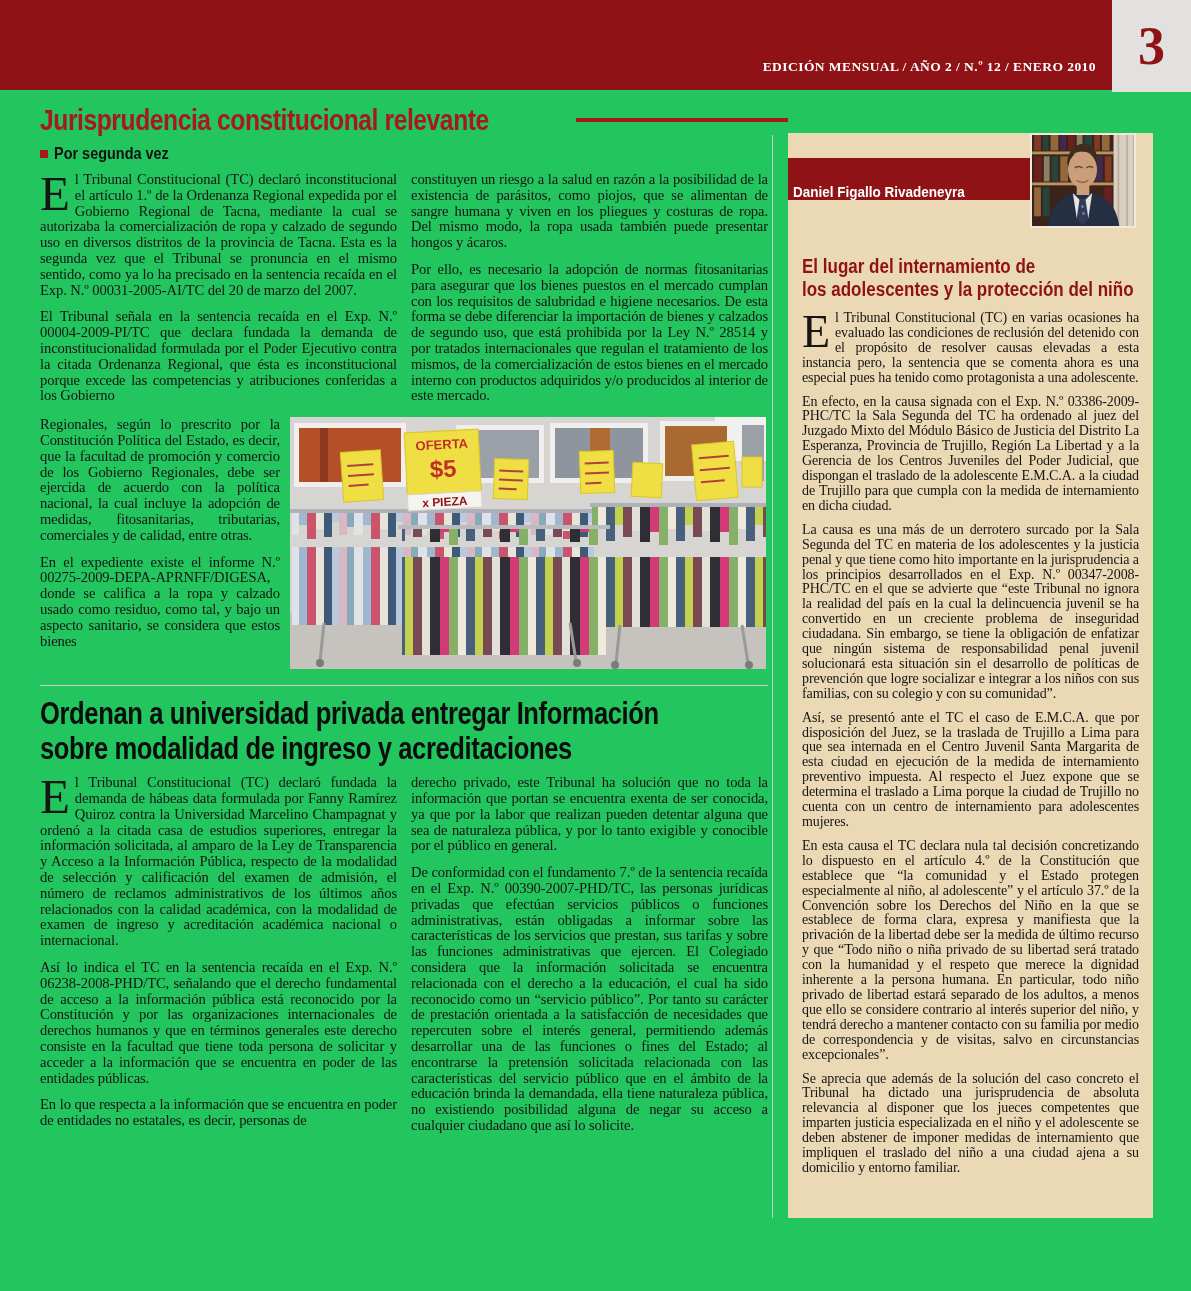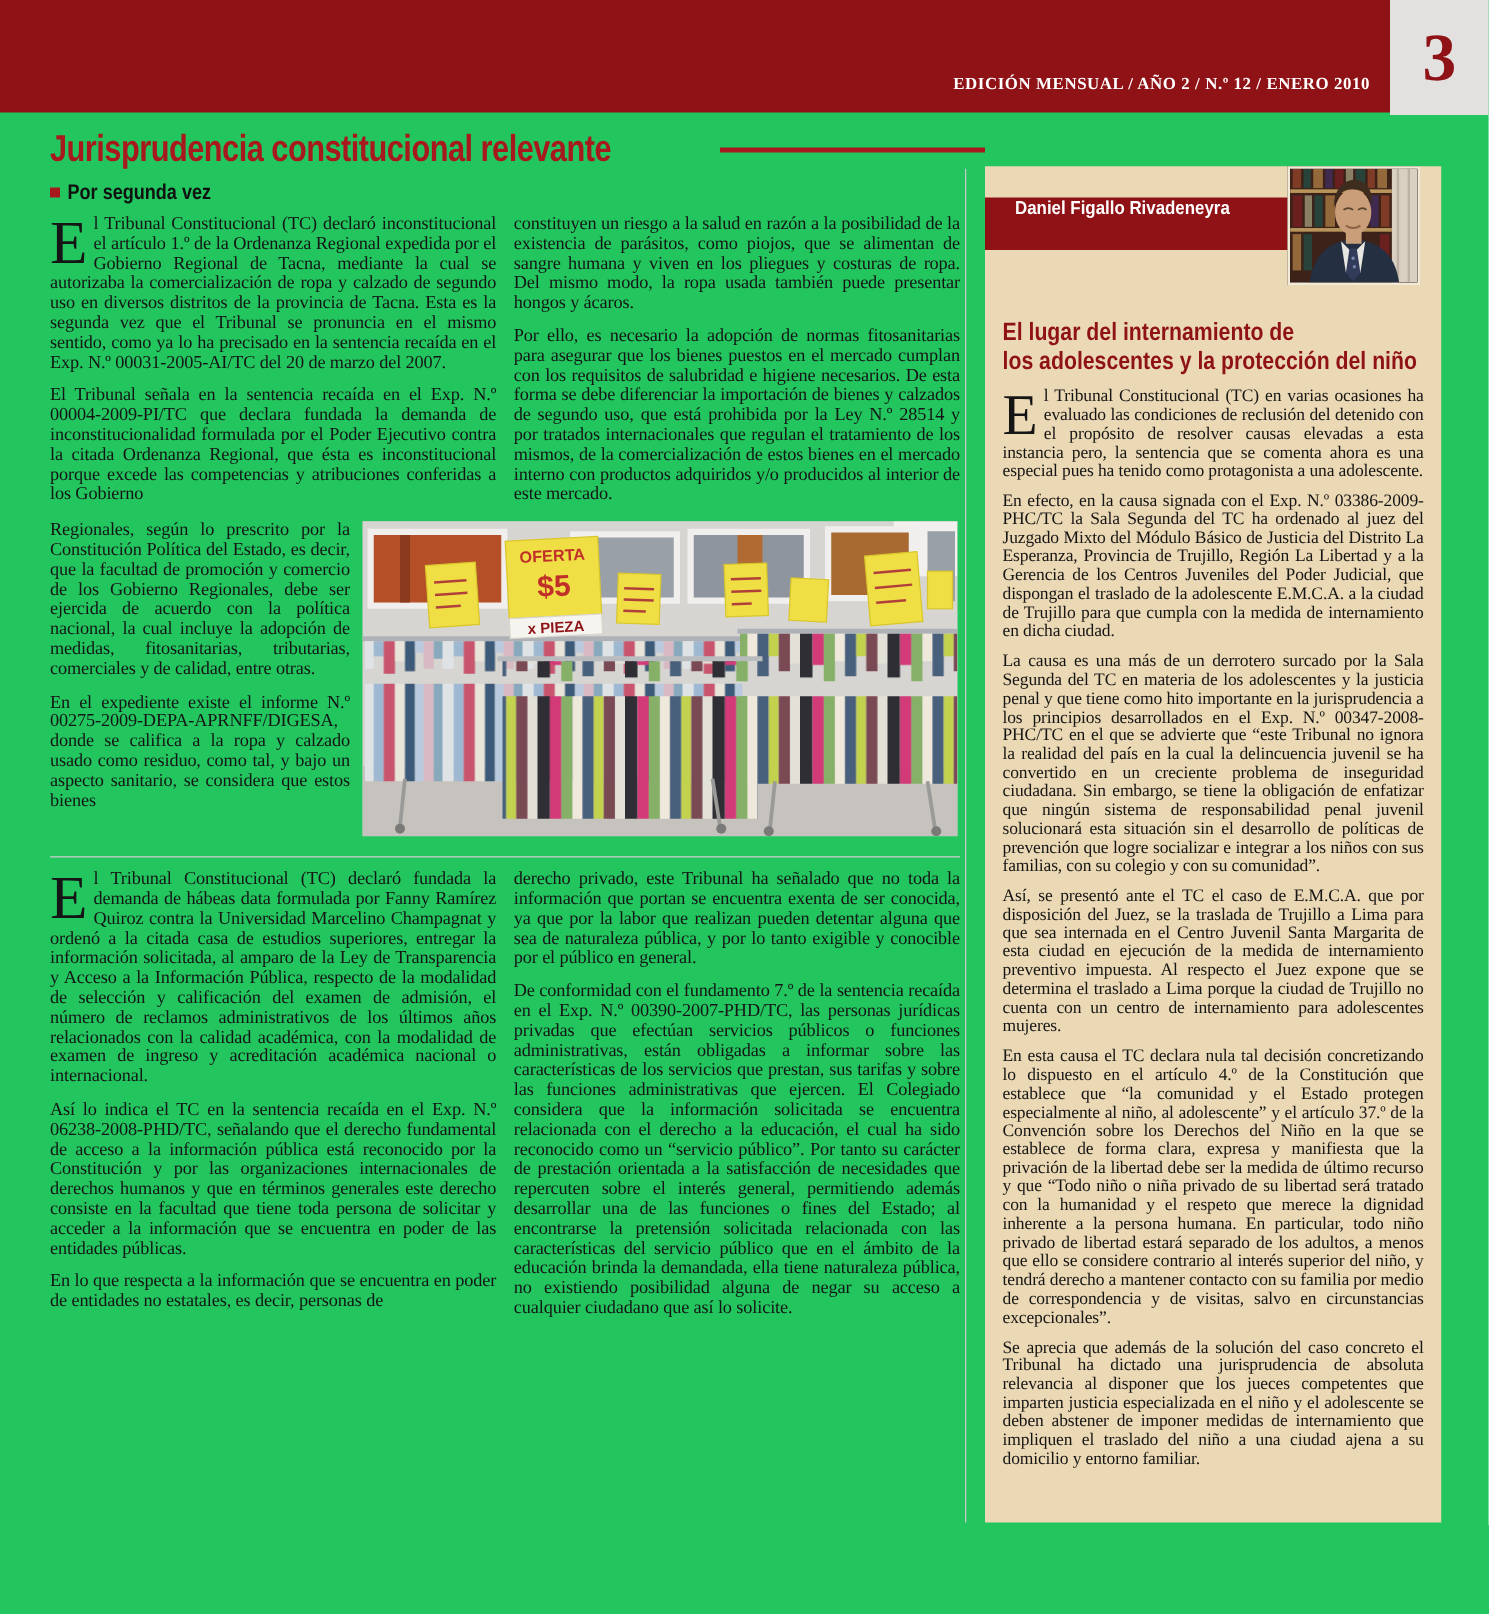--- a/index.html
+++ b/index.html
@@ -46,21 +46,21 @@
   .art-divider{ border:none; border-top:1px solid #cfcfcf; margin:16px 0 10px; width:728px; }
 
   .headline.two{ line-height:35px; }
 
   
   .v-divider{ position:absolute; left:772px; top:135px; width:1px; height:1083px; background:#c9c9c9; }
   .sidebar{ position:absolute; left:788px; top:133px; width:365px; min-height:1085px;
             background:#ebd8b4; padding:0 14px 14px; }
   .sb-head{ position:relative; height:120px; margin:0 -14px; }
   .author-bar{ position:absolute; left:0; top:25px; width:243px; height:42px; background:#8e1216;
-               display:flex; align-items:flex-start; padding-left:24px; }
+               display:flex; align-items:flex-end; padding-left:5px; }
   .author-name{ font:bold 15px "Liberation Sans", sans-serif; color:#fff; transform:scaleX(.9); }
   .portrait{ position:absolute; right:17px; top:0; width:106px; height:95px;
              border:2px solid #f2ead8; background:#3c2218; overflow:hidden; }
   .sb-title{ font:bold 20px/23px "Liberation Sans", sans-serif; color:#8e1216; margin:2px 0 10px;text-decoration:underline; }
   .sb-title .cond{ transform:scaleX(.85); }
   .sidebar .body{ font-size:14px; line-height:14.9px; }
   .sidebar p{ margin-bottom:9px; }
   .sb-drop{ float:left; font-size:46px; line-height:39px; padding:1px 5px 0 0; }
 </style>
 </head>
@@ -187,28 +187,29 @@
               <rect x="452" y="40" width="20" height="30" fill="#efdf45" stroke="#d9c62a"></rect>
             </g>
           </svg>
         </div>
       </div>
     </section>
 
     <hr class="art-divider">
 
     <section>
+      <h1 class="headline two"><span class="cond">Ordenan a universidad privada entregar Información</span><br><span class="cond">sobre modalidad de ingreso y acreditaciones</span></h1>
       <div class="cols">
         <div class="col">
           <p class="body"><span class="dropcap">E</span><span>l Tribunal Constitucional (TC) declaró fundada la demanda de hábeas data formulada por Fanny Ramírez Quiroz contra la Universidad Marcelino Champagnat y ordenó a la citada casa de estudios superiores, entregar la información solicitada, al amparo de la Ley de Transparencia y Acceso a la Información Pública, respecto de la modalidad de selección y calificación del examen de admisión, el número de reclamos administrativos de los últimos años relacionados con la calidad académica, con la modalidad de examen de ingreso y acreditación académica nacional o internacional.</span></p>
           <p class="body">Así lo indica el TC en la sentencia recaída en el Exp. N.º 06238-2008-PHD/TC, señalando que el derecho fundamental de acceso a la información pública está reconocido por la Constitución y por las organizaciones internacionales de derechos humanos y que en términos generales este derecho consiste en la facultad que tiene toda persona de solicitar y acceder a la información que se encuentra en poder de las entidades públicas.</p>
           <p class="body">En lo que respecta a la información que se encuentra en poder de entidades no estatales, es decir, personas de</p>
         </div>
         <div class="col">
-          <p class="body">derecho privado, este Tribunal ha señalado que no toda la información que portan se encuentra exenta de ser conocida, ya que por la labor que realizan pueden detentar alguna que sea de naturaleza pública, y por lo tanto exigible y conocible por el público en general.</p>
+          <p class="body">derecho privado, este Tribunal ha solución que no toda la información que portan se encuentra exenta de ser conocida, ya que por la labor que realizan pueden detentar alguna que sea de naturaleza pública, y por lo tanto exigible y conocible por el público en general.</p>
           <p class="body">De conformidad con el fundamento 7.º de la sentencia recaída en el Exp. N.º 00390-2007-PHD/TC, las personas jurídicas privadas que efectúan servicios públicos o funciones administrativas, están obligadas a informar sobre las características de los servicios que prestan, sus tarifas y sobre las funciones administrativas que ejercen. El Colegiado considera que la información solicitada se encuentra relacionada con el derecho a la educación, el cual ha sido reconocido como un “servicio público”. Por tanto su carácter de prestación orientada a la satisfacción de necesidades que repercuten sobre el interés general, permitiendo además desarrollar una de las funciones o fines del Estado; al encontrarse la pretensión solicitada relacionada con las características del servicio público que en el ámbito de la educación brinda la demandada, ella tiene naturaleza pública, no existiendo posibilidad alguna de negar su acceso a cualquier ciudadano que así lo solicite.</p>
         </div>
       </div>
     </section>
   </div>
 
   <div class="v-divider"></div>
 
   <aside class="sidebar">
     <div class="sb-head">

